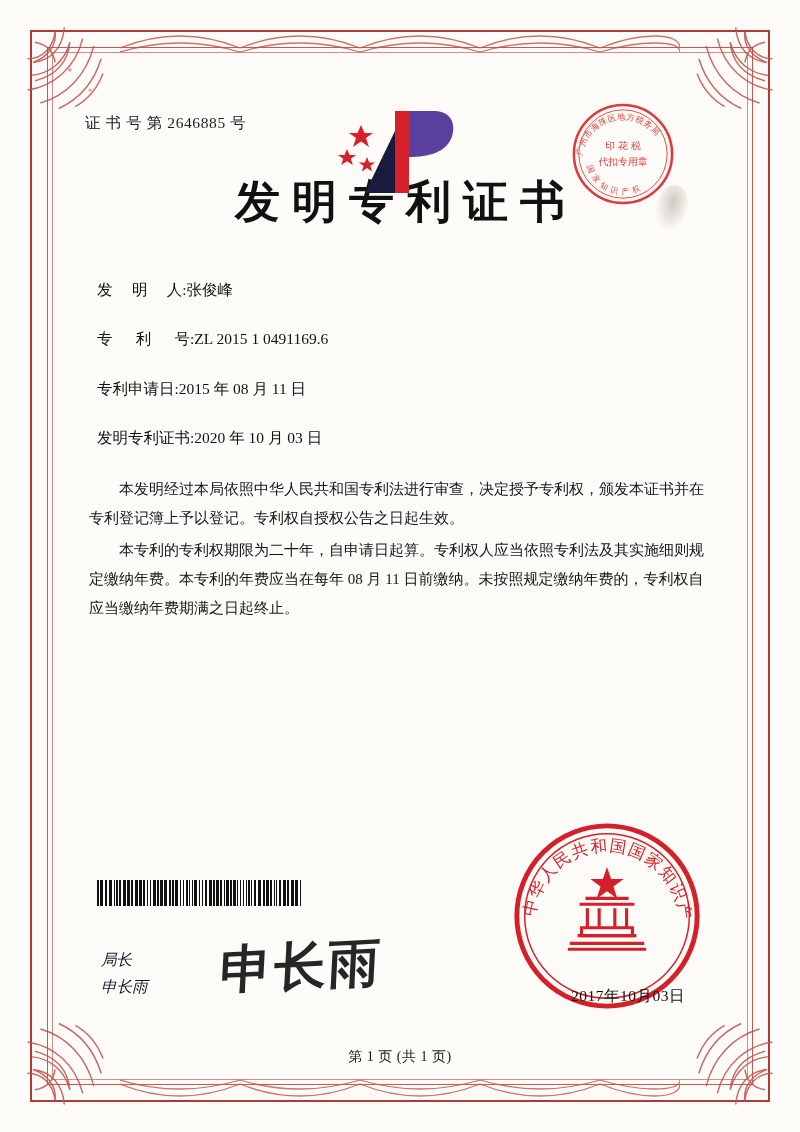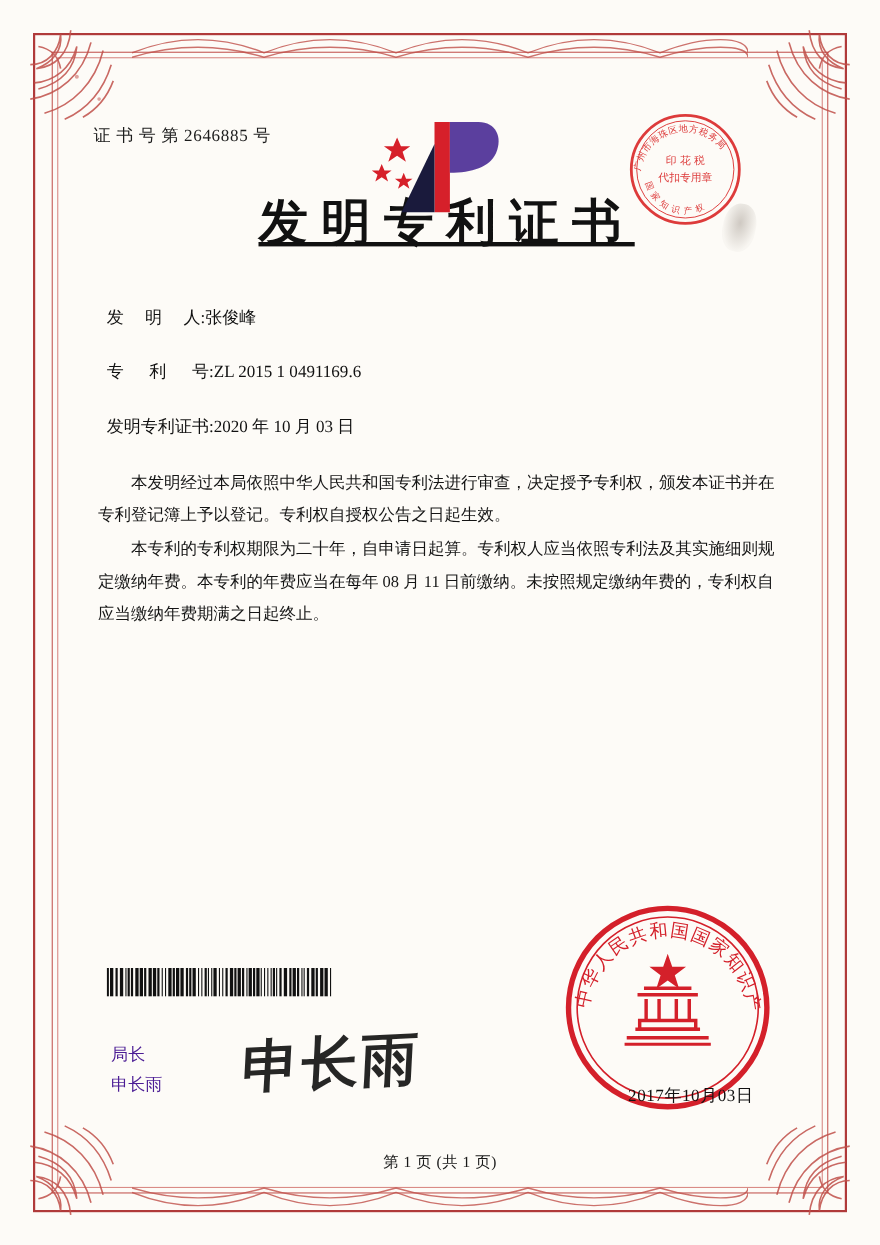--- a/index.html
+++ b/index.html
@@ -105,21 +105,20 @@
 
   .title {
     text-align: center;
     font-size: 45px;
     letter-spacing: 12px;
     font-weight: bold;
     color: #111;
     margin-top: 38px;
     text-indent: 12px;
     font-family: "DejaVu Serif", "Liberation Serif", serif;
-    text-decoration: underline;
   }
 
   .fields {
     margin-top: 46px;
     font-size: 15.5px;
     line-height: 1.5;
     color: #161616;
   }
   .field-row {
     display: flex;
@@ -164,21 +163,22 @@
     height: 100%;
   }
 
   
   .sign-block {
     position: absolute;
     left: 16px;
     bottom: 62px;
     font-size: 15.5px;
     line-height: 1.75;
-    color: #4c1d95;
+    color: #0f172a;
+    font-style: italic;
   }
   .handwriting {
     position: absolute;
     left: 135px;
     bottom: 60px;
     font-size: 52px;
     color: #141414;
     font-family: "DejaVu Serif", "Liberation Serif", serif;
     letter-spacing: 2px;
     transform: rotate(-3deg) skewX(-6deg);
@@ -342,20 +342,24 @@
     <div class="title">发明专利证书</div>
 
     <div class="fields">
       <div class="field-row">
         <span class="field-label">发     明     人:</span>
         <span class="field-value">张俊峰</span>
       </div>
       <div class="field-row">
         <span class="field-label">专      利      号:</span>
         <span class="field-value">ZL 2015 1 0491169.6</span>
+      </div>
+      <div class="field-row">
+        <span class="field-label">专利申请日:</span>
+        <span class="field-value">2015 年 08 月 11 日</span>
       </div>
       <div class="field-row">
         <span class="field-label">发明专利证书:</span>
         <span class="field-value">2020 年 10 月 03 日</span>
       </div>
     </div>
 
     <div class="body-text">
       <p>本发明经过本局依照中华人民共和国专利法进行审查，决定授予专利权，颁发本证书并在专利登记簿上予以登记。专利权自授权公告之日起生效。</p>
       <p>本专利的专利权期限为二十年，自申请日起算。专利权人应当依照专利法及其实施细则规定缴纳年费。本专利的年费应当在每年 08 月 11 日前缴纳。未按照规定缴纳年费的，专利权自应当缴纳年费期满之日起终止。</p>

